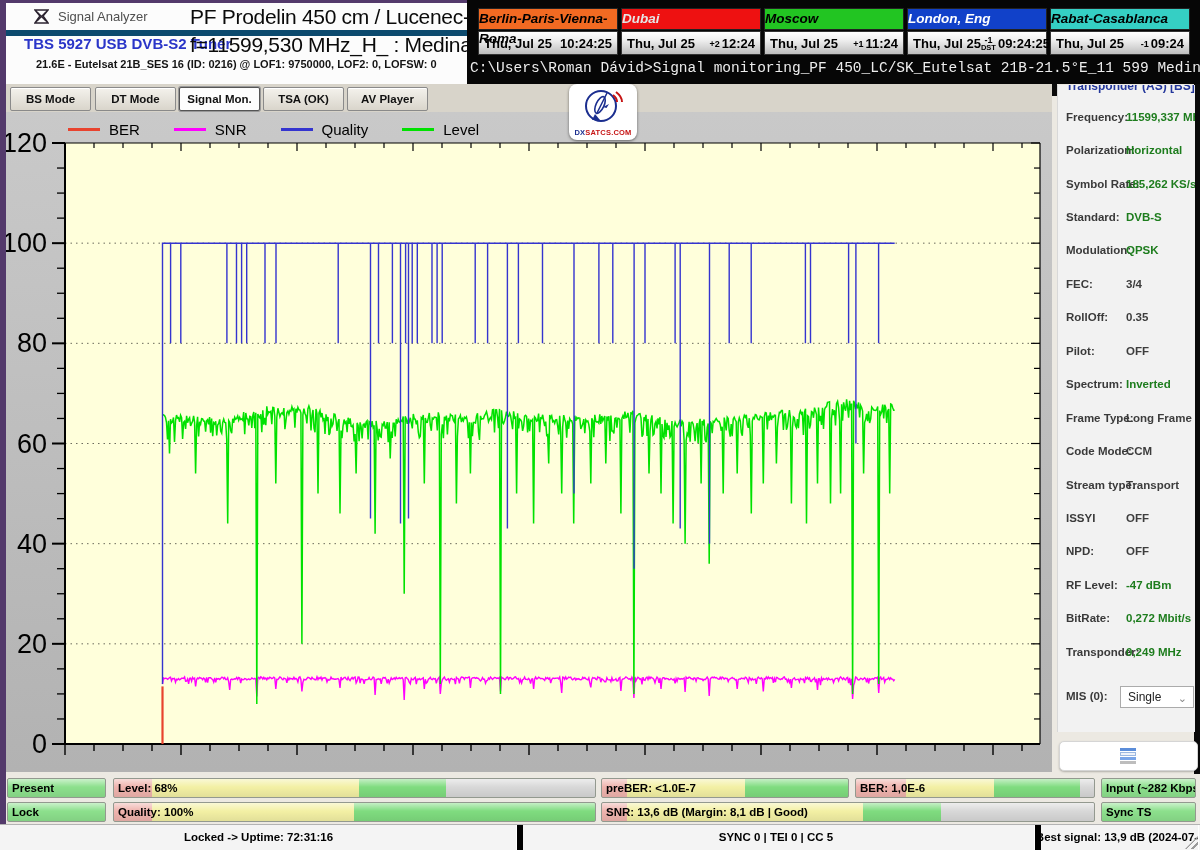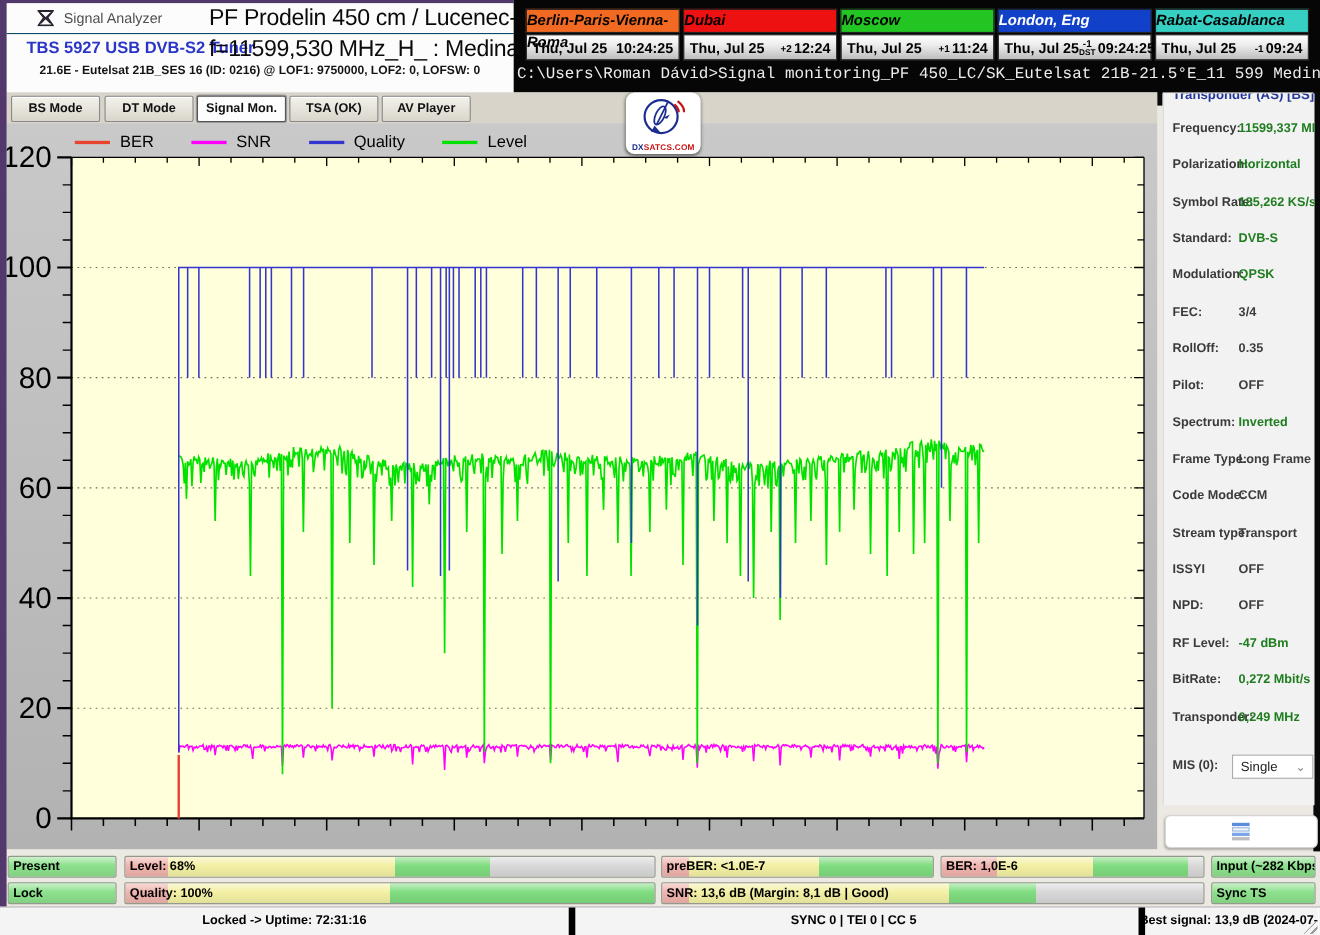--- a/index.html
+++ b/index.html
@@ -8,21 +8,21 @@
   .abs{position:absolute;}
 
   
   #frame-left{left:0;top:0;width:6px;height:824px;background:#53396b;}
   #frame-top{left:0;top:0;width:467px;height:3px;background:#53396b;}
   #right-dark{left:1194px;top:0;width:6px;height:774px;background:#0a0a0a;}
   #gap-dark{left:1052px;top:0;width:5px;height:96px;background:#0a0a0a;}
 
   
   #header{left:6px;top:3px;width:461px;height:81px;background:#fcfcfc;}
-  #titlerow{position:absolute;left:0;top:0;width:100%;height:27px;border-bottom:1px solid #0c4a6e;}
+  #titlerow{position:absolute;left:0;top:0;width:100%;height:27px;border-bottom:6px solid #0c4a6e;}
   #title-ico{position:absolute;left:28px;top:6px;}
   #title-text{position:absolute;left:52px;top:6px;font-size:13px;color:#4f4f4f;}
   #tuner-line{position:absolute;left:18px;top:32px;font-size:15px;font-weight:bold;color:#2a35c8;}
   #lnb-line{position:absolute;left:30px;top:55px;font-size:11px;font-weight:bold;color:#141414;}
   #osd{left:190px;top:5px;width:285px;text-align:center;color:#0a0a0a;}
   #osd div{white-space:nowrap;}
   .osd1{font-size:21px;letter-spacing:-0.3px;}
   .osd2{font-size:21px;letter-spacing:-0.3px;margin-top:4px;}
   .osd3{font-size:20px;letter-spacing:-0.2px;margin-top:3px;}
 
@@ -121,21 +121,21 @@
 
   <div class="abs" id="clockpanel">
     <div class="clock-col" style="left:11px;">
       <div class="clock-head" style="background: rgb(242, 106, 34); color: rgb(0, 0, 0);">Berlin-Paris-Vienna-Roma</div>
       <div class="clock-body">
         <span class="clock-date">Thu, Jul 25</span>
         <span class="clock-time">10:24:25</span>
       </div>
     </div>
     <div class="clock-col" style="left:154px;">
-      <div class="clock-head" style="background: rgb(238, 17, 17); color: #000000;">Dubai</div>
+      <div class="clock-head" style="background: rgb(238, 17, 17); color: #e5e5e5;">Dubai</div>
       <div class="clock-body">
         <span class="clock-date">Thu, Jul 25</span>
         <span class="clock-off">+2</span>
         <span class="clock-time hasoff">12:24</span>
       </div>
     </div>
     <div class="clock-col" style="left:297px;">
       <div class="clock-head" style="background: rgb(34, 197, 34); color: rgb(0, 0, 0);">Moscow</div>
       <div class="clock-body">
         <span class="clock-date">Thu, Jul 25</span>

